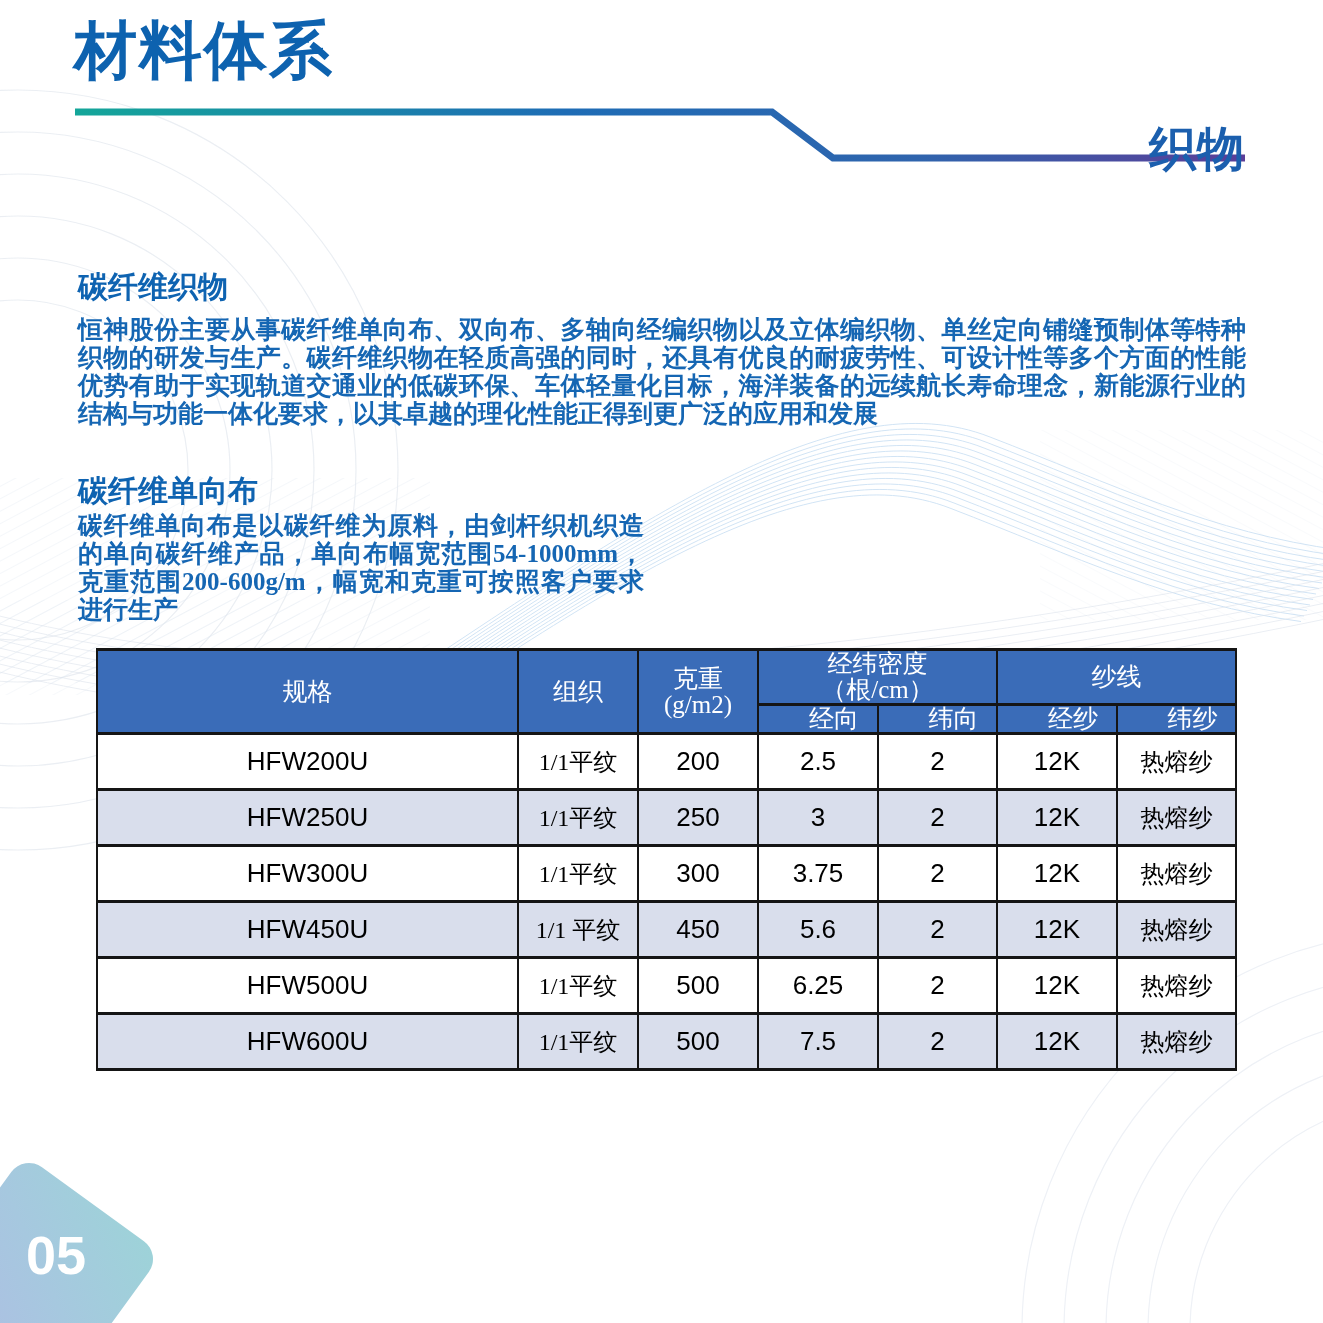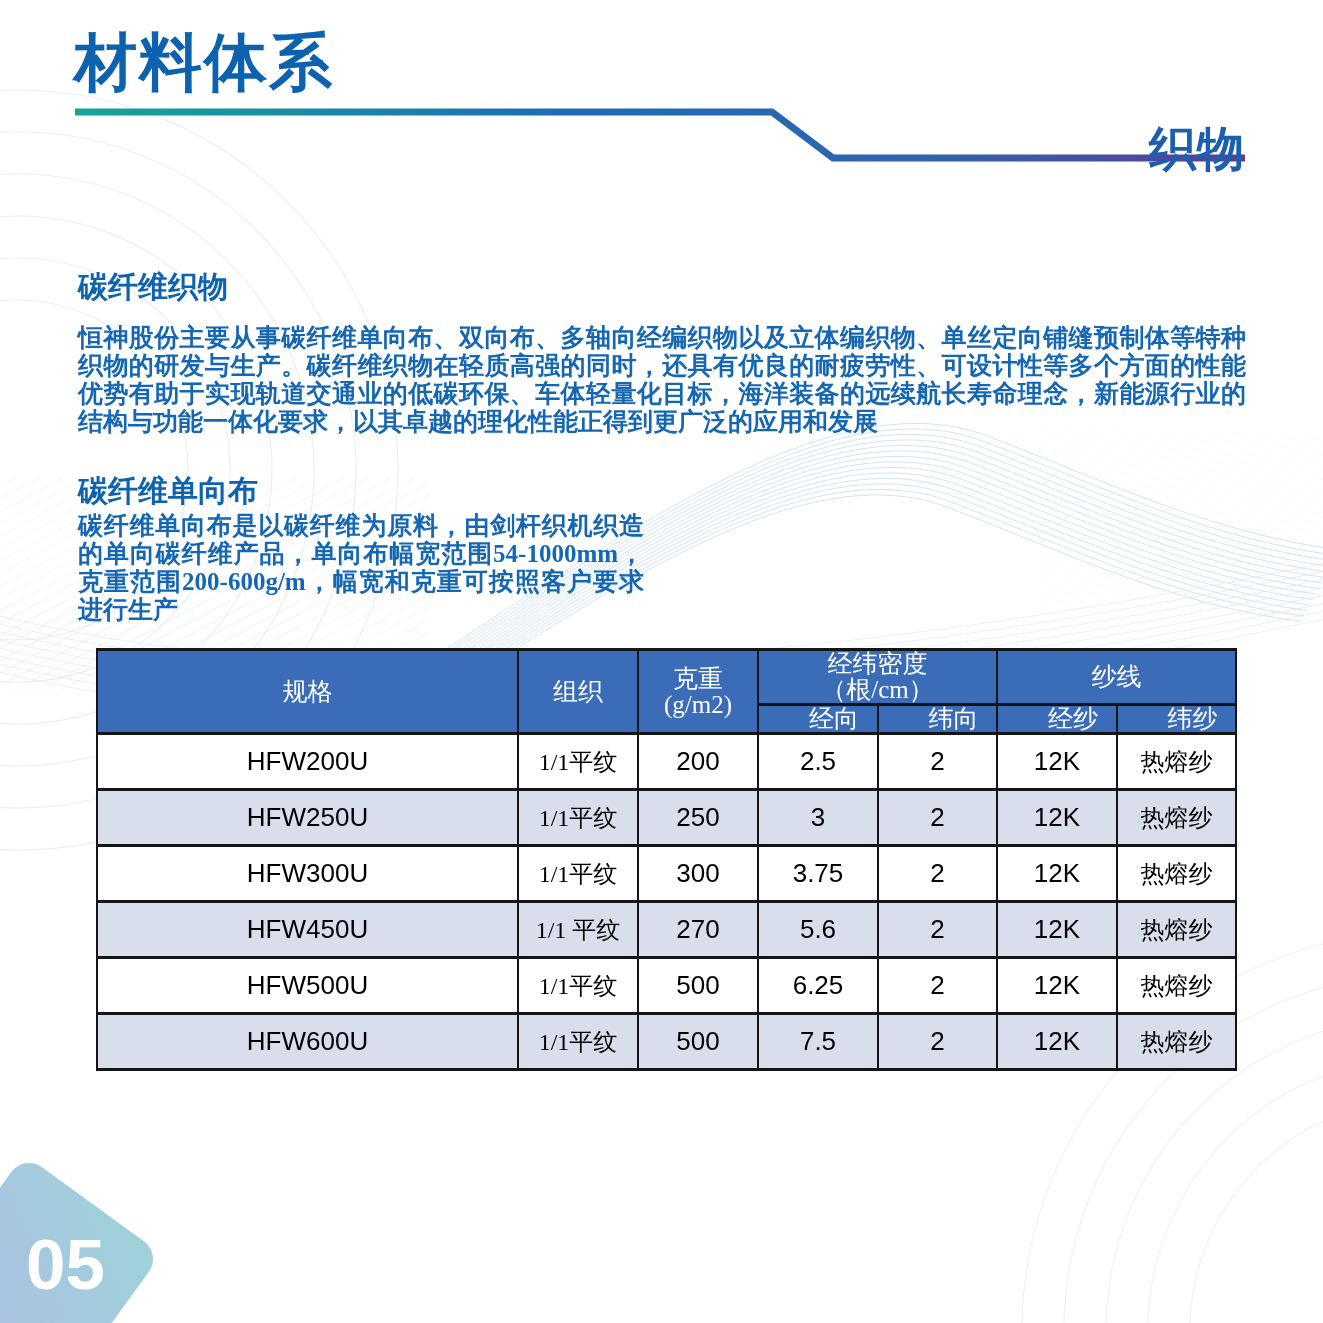--- a/index.html
+++ b/index.html
@@ -7,21 +7,21 @@
     position:relative;
     width:1323px;height:1323px;
     overflow:hidden;
     background:#ffffff;
     font-family:"Liberation Sans",sans-serif;
   }
   .bg-decor{position:absolute;left:0;top:0;width:1323px;height:1323px;pointer-events:none;}
 
   
   .page-title{
-    position:absolute;left:74px;top:28px;margin:0;
+    position:absolute;left:74px;top:16px;margin:0;
     font-family:"Liberation Sans",sans-serif;
     font-size:63px;font-weight:900;letter-spacing:2px;
     color:#0d62af;line-height:1.1;
   }
   .header-divider{position:absolute;left:0;top:0;width:1323px;height:220px;}
   .section-label{
     position:absolute;right:78px;top:122px;
     font-size:47px;font-weight:900;letter-spacing:1px;
     color:#1b5fae;line-height:1.15;
   }
@@ -34,21 +34,21 @@
   }
   .sec-heading.h1pos{top:267px;}
   .sec-heading.h2pos{top:471px;}
   .sec-body{
     position:absolute;left:78px;margin:0;
     font-family:"Liberation Serif",serif;
     font-weight:700;font-size:25px;line-height:28px;
     color:#1566b3;
     text-align:justify;text-align-last:left;
   }
-  .sec-body.p1pos{top:324px;width:1168px;}
+  .sec-body.p1pos{top:316px;width:1168px;}
   .sec-body.p2pos{top:512px;width:566px;}
 
   
   .spec-table{
     position:absolute;left:96px;top:648px;width:1139px;
     border-collapse:collapse;table-layout:fixed;
     background:#ffffff;
   }
   .spec-table th,.spec-table td{
     border-left:2px solid #151515;border-right:2px solid #151515;
@@ -74,21 +74,21 @@
 
   
   .page-badge{
     position:absolute;left:-42px;top:1188px;width:170px;height:170px;
     border-radius:22px;
     transform:rotate(36deg);
     background:linear-gradient(210deg,#9dd3d8 0%,#a6c8df 50%,#afbde4 100%);
   }
   .page-number{
     position:absolute;left:26px;top:1226px;
-    font-size:71px;font-weight:900;color:#ffffff;
+    font-size:54px;font-weight:900;color:#ffffff;
     font-family:"Liberation Sans",sans-serif;line-height:1.1;text-align:center;
   }
 </style>
 </head>
 <body>
 
 <div class="page">
 
   <svg class="bg-decor" viewBox="0 0 1323 1323" aria-hidden="true">
     <defs>
@@ -229,21 +229,21 @@
         <td class="cjk">1/1平纹</td>
         <td>300</td>
         <td>3.75</td>
         <td>2</td>
         <td>12K</td>
         <td class="cjk">热熔纱</td>
       </tr>
       <tr>
         <td>HFW450U</td>
         <td class="cjk">1/1 平纹</td>
-        <td>270</td>
+        <td>450</td>
         <td>5.6</td>
         <td>2</td>
         <td>12K</td>
         <td class="cjk">热熔纱</td>
       </tr>
       <tr>
         <td>HFW500U</td>
         <td class="cjk">1/1平纹</td>
         <td>500</td>
         <td>6.25</td>

